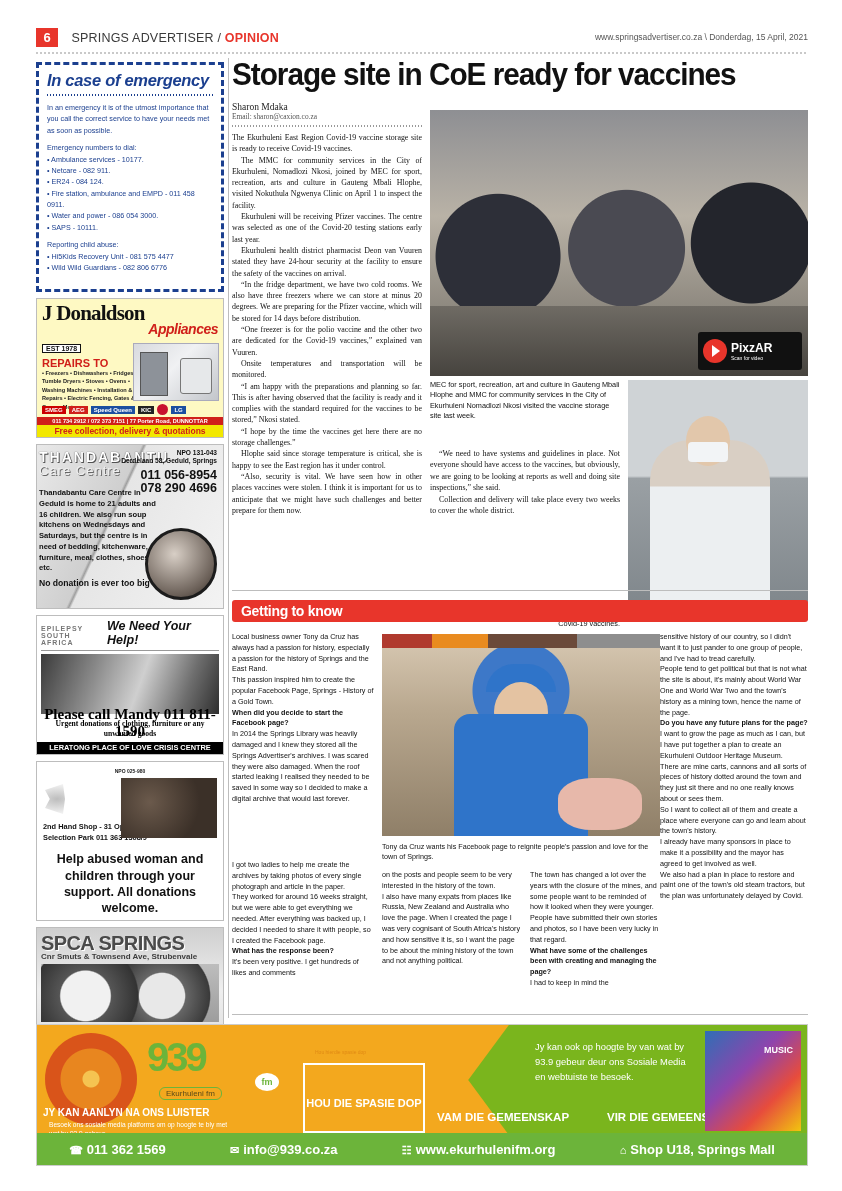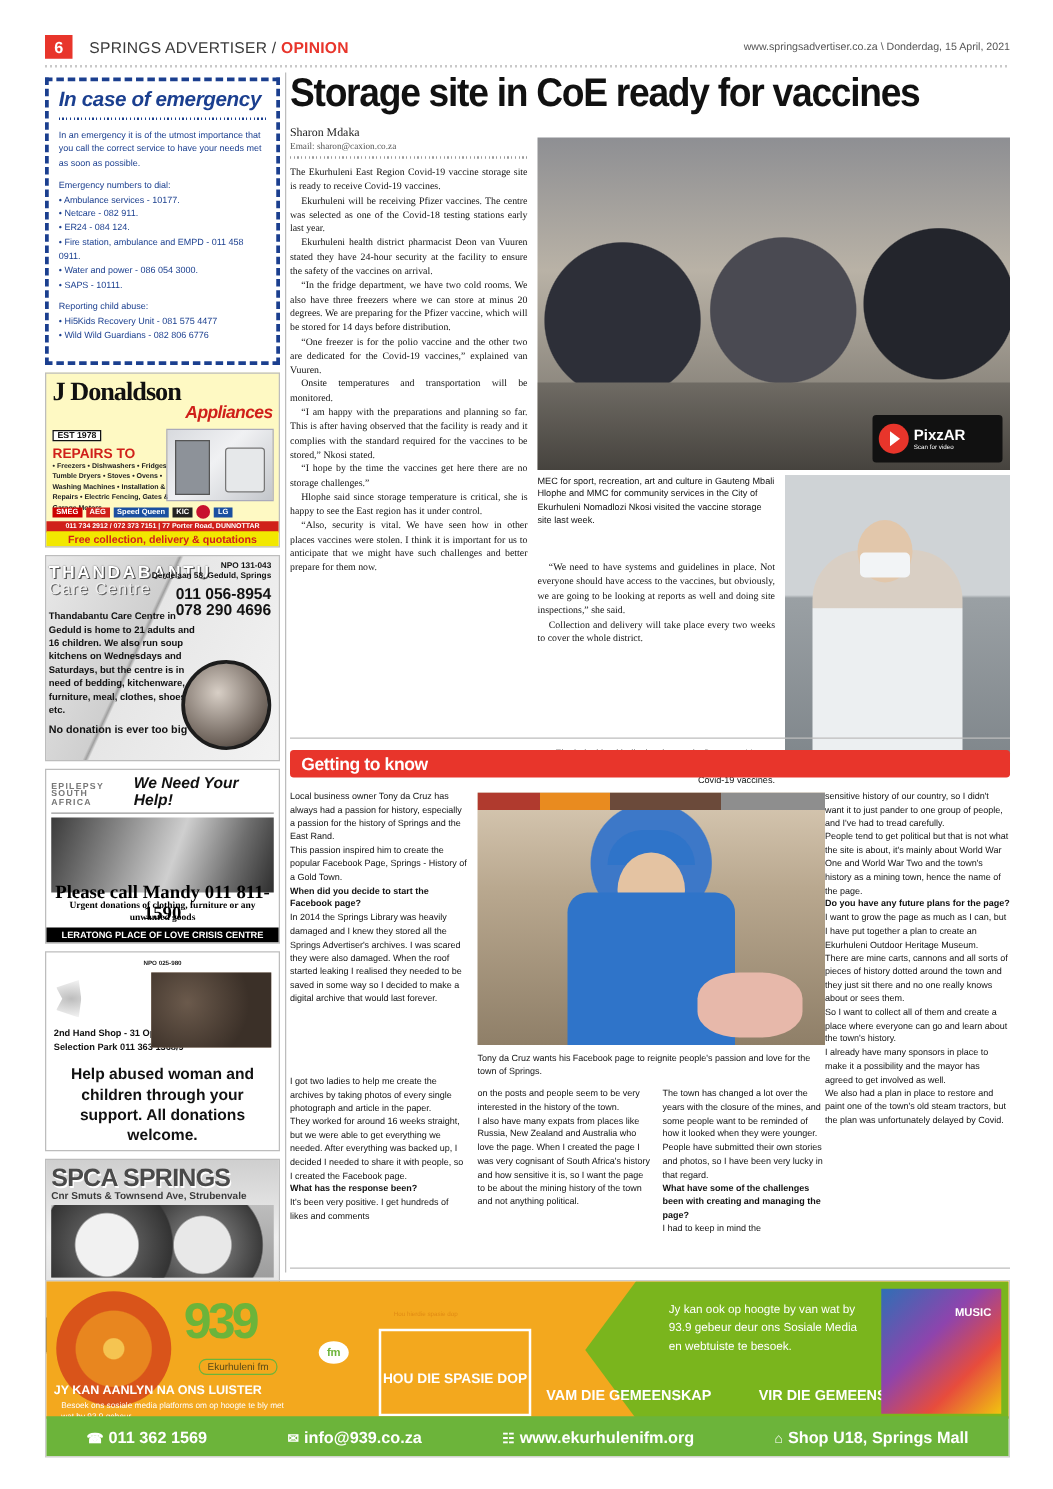--- a/index.html
+++ b/index.html
@@ -339,21 +339,22 @@
     <div class="headline">Storage site in CoE ready for vaccines</div>
 
     <div class="byline">
       <div class="by-name">Sharon Mdaka</div>
       <div class="by-mail">Email: sharon@caxion.co.za</div>
       <div class="by-rule"></div>
     </div>
 
     <div class="story-col">
       <p class="first">The Ekurhuleni East Region Covid-19 vaccine storage site is ready to receive Covid-19 vaccines.</p>
-      <p>Ekurhuleni will be receiving Pfizer vaccines. The centre was selected as one of the Covid-18 testing stations early last year.</p>
+      <p>The MMC for community services in the City of Ekurhuleni, Nomadlozi Nkosi, joined by MEC for sport, recreation, arts and culture in Gauteng Mbali Hlophe, visited Nokuthula Ngwenya Clinic on April 1 to inspect the facility.</p>
+      <p>Ekurhuleni will be receiving Pfizer vaccines. The centre was selected as one of the Covid-20 testing stations early last year.</p>
       <p>Ekurhuleni health district pharmacist Deon van Vuuren stated they have 24-hour security at the facility to ensure the safety of the vaccines on arrival.</p>
       <p>“In the fridge department, we have two cold rooms. We also have three freezers where we can store at minus 20 degrees. We are preparing for the Pfizer vaccine, which will be stored for 14 days before distribution.</p>
       <p>“One freezer is for the polio vaccine and the other two are dedicated for the Covid-19 vaccines,” explained van Vuuren.</p>
       <p>Onsite temperatures and transportation will be monitored.</p>
       <p>“I am happy with the preparations and planning so far. This is after having observed that the facility is ready and it complies with the standard required for the vaccines to be stored,” Nkosi stated.</p>
       <p>“I hope by the time the vaccines get here there are no storage challenges.”</p>
       <p>Hlophe said since storage temperature is critical, she is happy to see the East region has it under control.</p>
       <p>“Also, security is vital. We have seen how in other places vaccines were stolen. I think it is important for us to anticipate that we might have such challenges and better prepare for them now.</p>
     </div>
 

